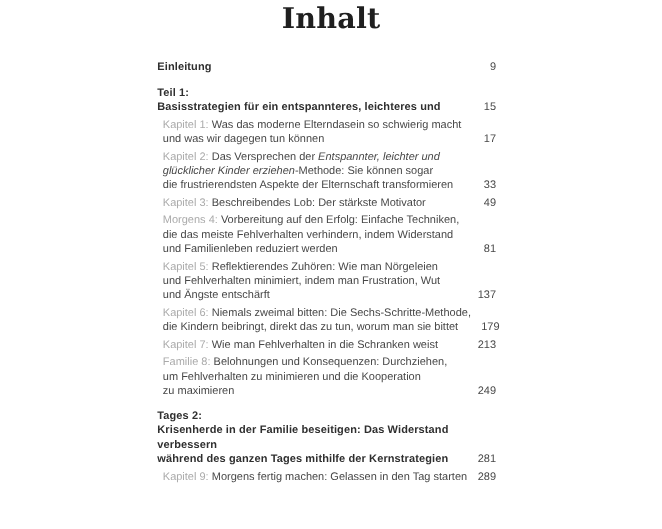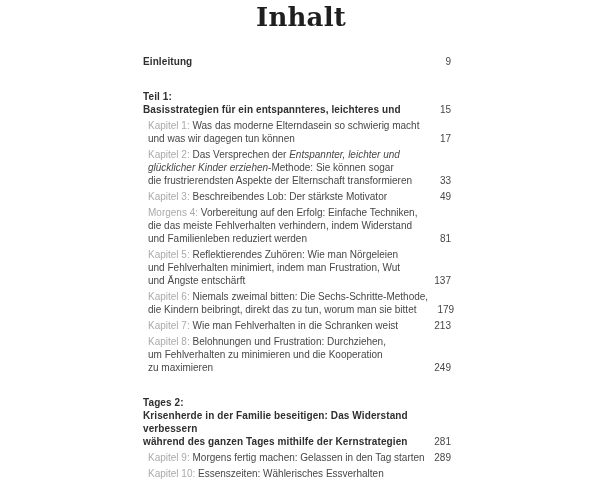--- a/index.html
+++ b/index.html
@@ -40,21 +40,21 @@
   .entry.section .line { letter-spacing: 0.1px; }
   .entry.chapter { color: var(--c-chapter); }
   .entry.chapter .entry-text { padding-left: 5px; }
   .chapter-label { color: var(--c-label); }
   .seg-italic { font-style: italic; }
   .entry-page {
     flex: 0 0 auto; min-width: 26px; text-align: right;
     line-height: 13px; color: var(--c-page); font-weight: normal;
   }
   .entry.section .entry-page { font-weight: normal; }
-  .space-before { margin-top: 22px; }
+  .space-before { margin-top: 10px; }
 </style>
 </head>
 <body>
 
 <div class="page">
   <h1 class="title">Inhalt</h1>
   <div class="toc">
       <div class="entry section">
         <div class="entry-text">
           <div class="line"><span>Einleitung</span></div>
@@ -113,42 +113,35 @@
         <div class="entry-page">179</div>
       </div>
       <div class="entry chapter">
         <div class="entry-text">
           <div class="line"><span class="chapter-label">Kapitel 7:</span> <span>Wie man Fehlverhalten in die Schranken weist</span></div>
         </div>
         <div class="entry-page">213</div>
       </div>
       <div class="entry chapter">
         <div class="entry-text">
-          <div class="line"><span class="chapter-label">Kapitel 8:</span> <span>Belohnungen und Frustration: Durchziehen,</span></div>
+          <div class="line"><span class="chapter-label">Familie 8:</span> <span>Belohnungen und Konsequenzen: Durchziehen,</span></div>
           <div class="line"><span>um Fehlverhalten zu minimieren und die Kooperation</span></div>
           <div class="line"><span>zu maximieren</span></div>
         </div>
         <div class="entry-page">249</div>
       </div>
       <div class="entry section space-before">
         <div class="entry-text">
           <div class="line"><span>Tages 2:</span></div>
           <div class="line"><span>Krisenherde in der Familie beseitigen: Das Widerstand</span></div>
           <div class="line"><span>verbessern</span></div>
           <div class="line"><span>während des ganzen Tages mithilfe der Kernstrategien</span></div>
         </div>
         <div class="entry-page">281</div>
       </div>
       <div class="entry chapter">
         <div class="entry-text">
           <div class="line"><span class="chapter-label">Kapitel 9:</span> <span>Morgens fertig machen: Gelassen in den Tag starten</span></div>
         </div>
         <div class="entry-page">289</div>
       </div>
-      <div class="entry chapter">
-        <div class="entry-text">
-          <div class="line"><span class="chapter-label">Kapitel 10:</span> <span>Essenszeiten: Wählerisches Essverhalten</span></div>
-          <div class="line"><span>umwandeln und Tischmanieren verbessern</span></div>
-        </div>
-        <div class="entry-page">305</div>
-      </div>
     </div>
 </div>
 
 </body></html>

